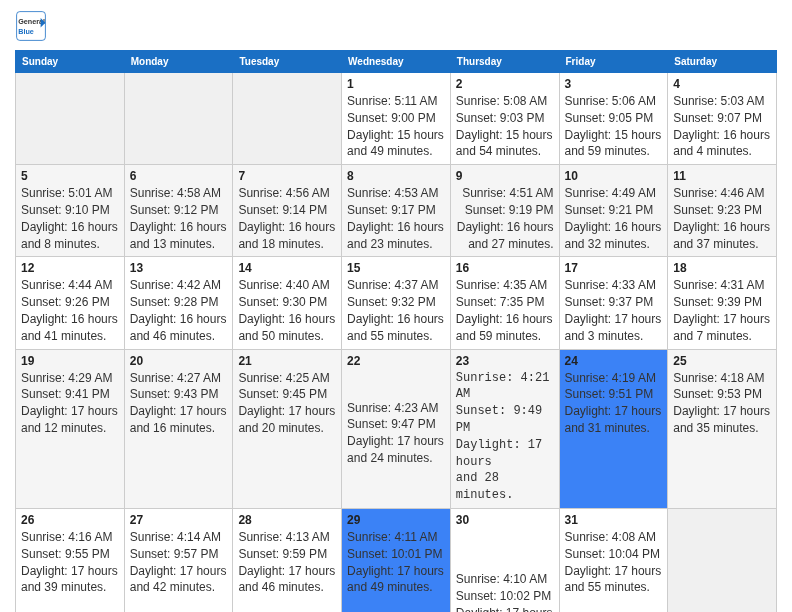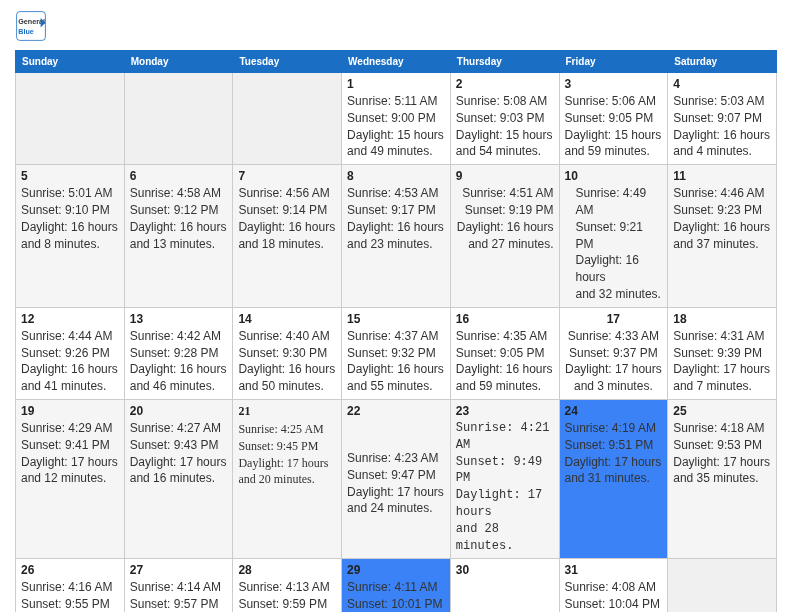--- a/index.html
+++ b/index.html
@@ -182,21 +182,21 @@
           </td>
           <td style="background: rgb(245, 245, 245);">
             <div class="day-num">9</div>
             <div class="day-info" style="white-space: pre-line; text-align: right;">Sunrise: 4:51 AM
 Sunset: 9:19 PM
 Daylight: 16 hours
 and 27 minutes.</div>
           </td>
           <td style="background: rgb(245, 245, 245);">
             <div class="day-num">10</div>
-            <div class="day-info" style="white-space: pre-line; margin-left: 11px;">Sunrise: 4:49 AM
+            <div class="day-info" style="white-space: pre-line;">Sunrise: 4:49 AM
 Sunset: 9:21 PM
 Daylight: 16 hours
 and 32 minutes.</div>
           </td>
           <td style="background: rgb(245, 245, 245);">
             <div class="day-num">11</div>
             <div class="day-info" style="white-space: pre-line;">Sunrise: 4:46 AM
 Sunset: 9:23 PM
 Daylight: 16 hours
 and 37 minutes.</div>
@@ -227,25 +227,25 @@
           <td style="background: rgb(255, 255, 255);">
             <div class="day-num">15</div>
             <div class="day-info" style="white-space: pre-line;">Sunrise: 4:37 AM
 Sunset: 9:32 PM
 Daylight: 16 hours
 and 55 minutes.</div>
           </td>
           <td style="background: rgb(255, 255, 255);">
             <div class="day-num">16</div>
             <div class="day-info" style="white-space: pre-line;">Sunrise: 4:35 AM
-Sunset: 9:05 PM
+Sunset: 7:35 PM
 Daylight: 16 hours
 and 59 minutes.</div>
           </td>
-          <td style="background: rgb(255, 255, 255); text-align: center;">
+          <td style="background: rgb(255, 255, 255);">
             <div class="day-num">17</div>
             <div class="day-info" style="white-space: pre-line;">Sunrise: 4:33 AM
 Sunset: 9:37 PM
 Daylight: 17 hours
 and 3 minutes.</div>
           </td>
           <td style="background: rgb(255, 255, 255);">
             <div class="day-num">18</div>
             <div class="day-info" style="white-space: pre-line;">Sunrise: 4:31 AM
 Sunset: 9:39 PM
@@ -261,21 +261,21 @@
 Daylight: 17 hours
 and 12 minutes.</div>
           </td>
           <td style="background: rgb(245, 245, 245);">
             <div class="day-num">20</div>
             <div class="day-info" style="white-space: pre-line;">Sunrise: 4:27 AM
 Sunset: 9:43 PM
 Daylight: 17 hours
 and 16 minutes.</div>
           </td>
-          <td style="background: rgb(245, 245, 245); font-family: Liberation Serif, serif;">
+          <td style="background: rgb(245, 245, 245);">
             <div class="day-num">21</div>
             <div class="day-info" style="white-space: pre-line;">Sunrise: 4:25 AM
 Sunset: 9:45 PM
 Daylight: 17 hours
 and 20 minutes.</div>
           </td>
           <td style="background: rgb(245, 245, 245);">
             <div class="day-num">22</div>
             <div class="day-info" style="white-space: pre-line; margin-top: 32px;">Sunrise: 4:23 AM
 Sunset: 9:47 PM

